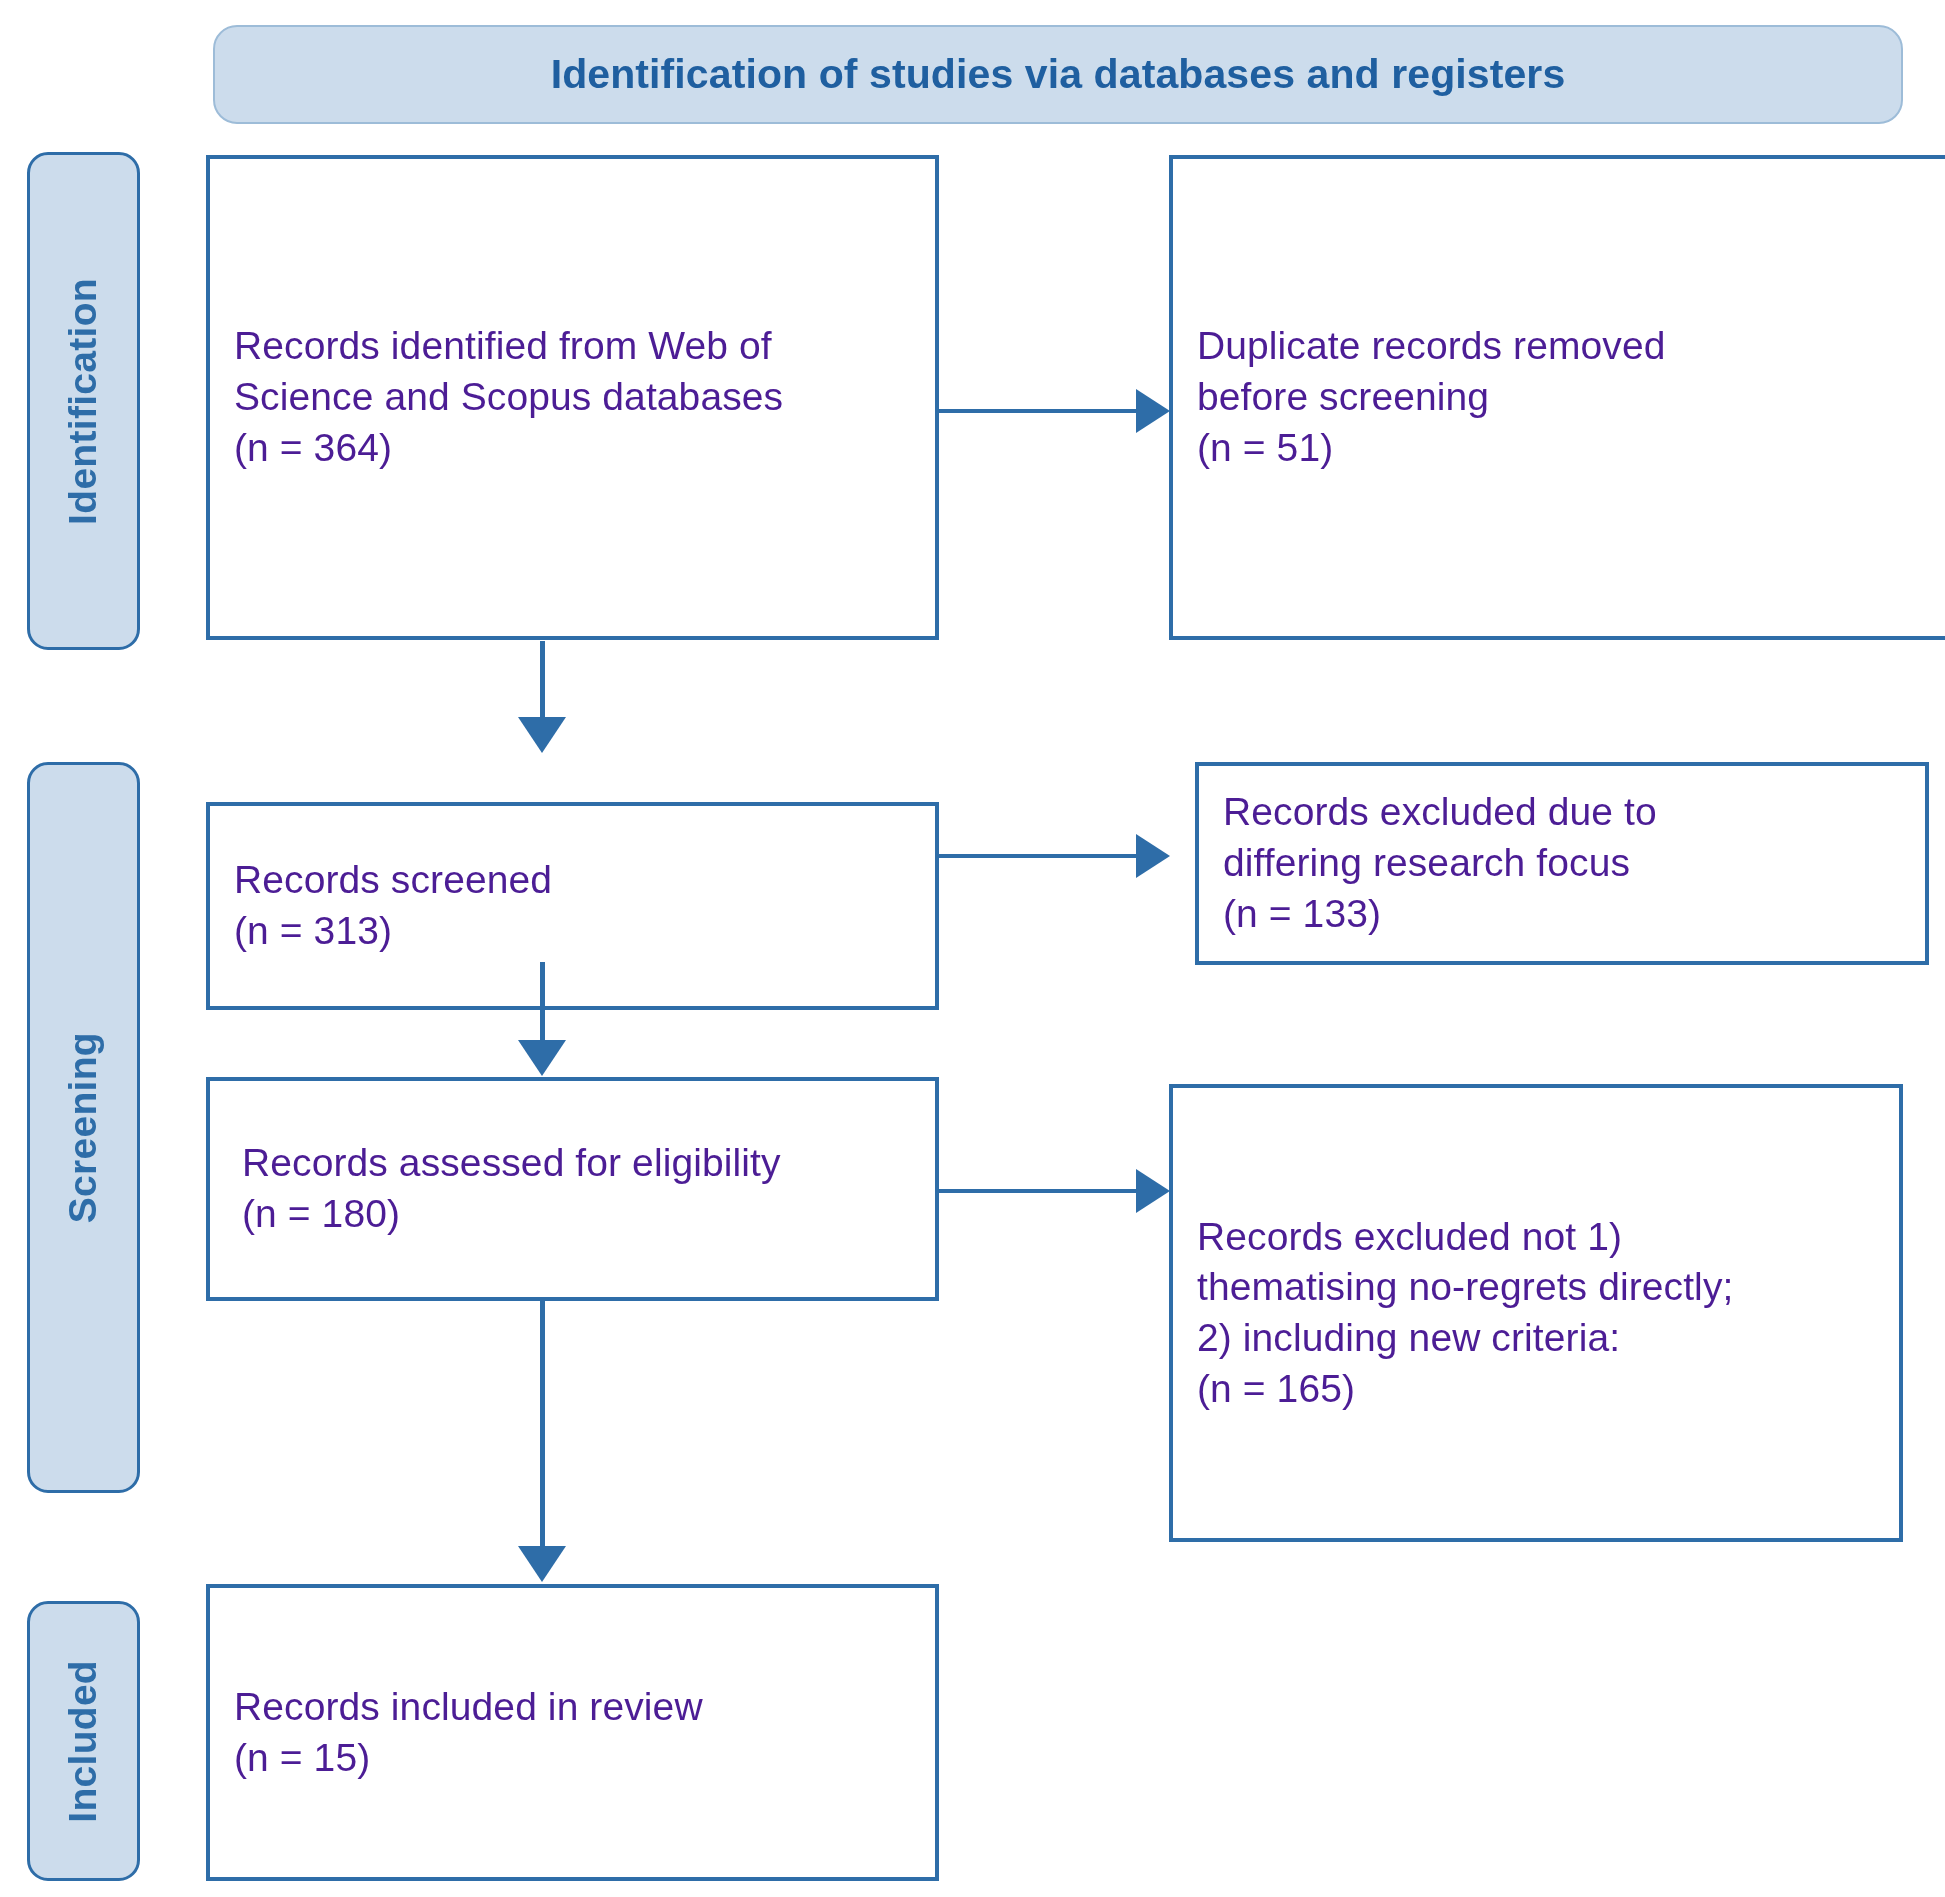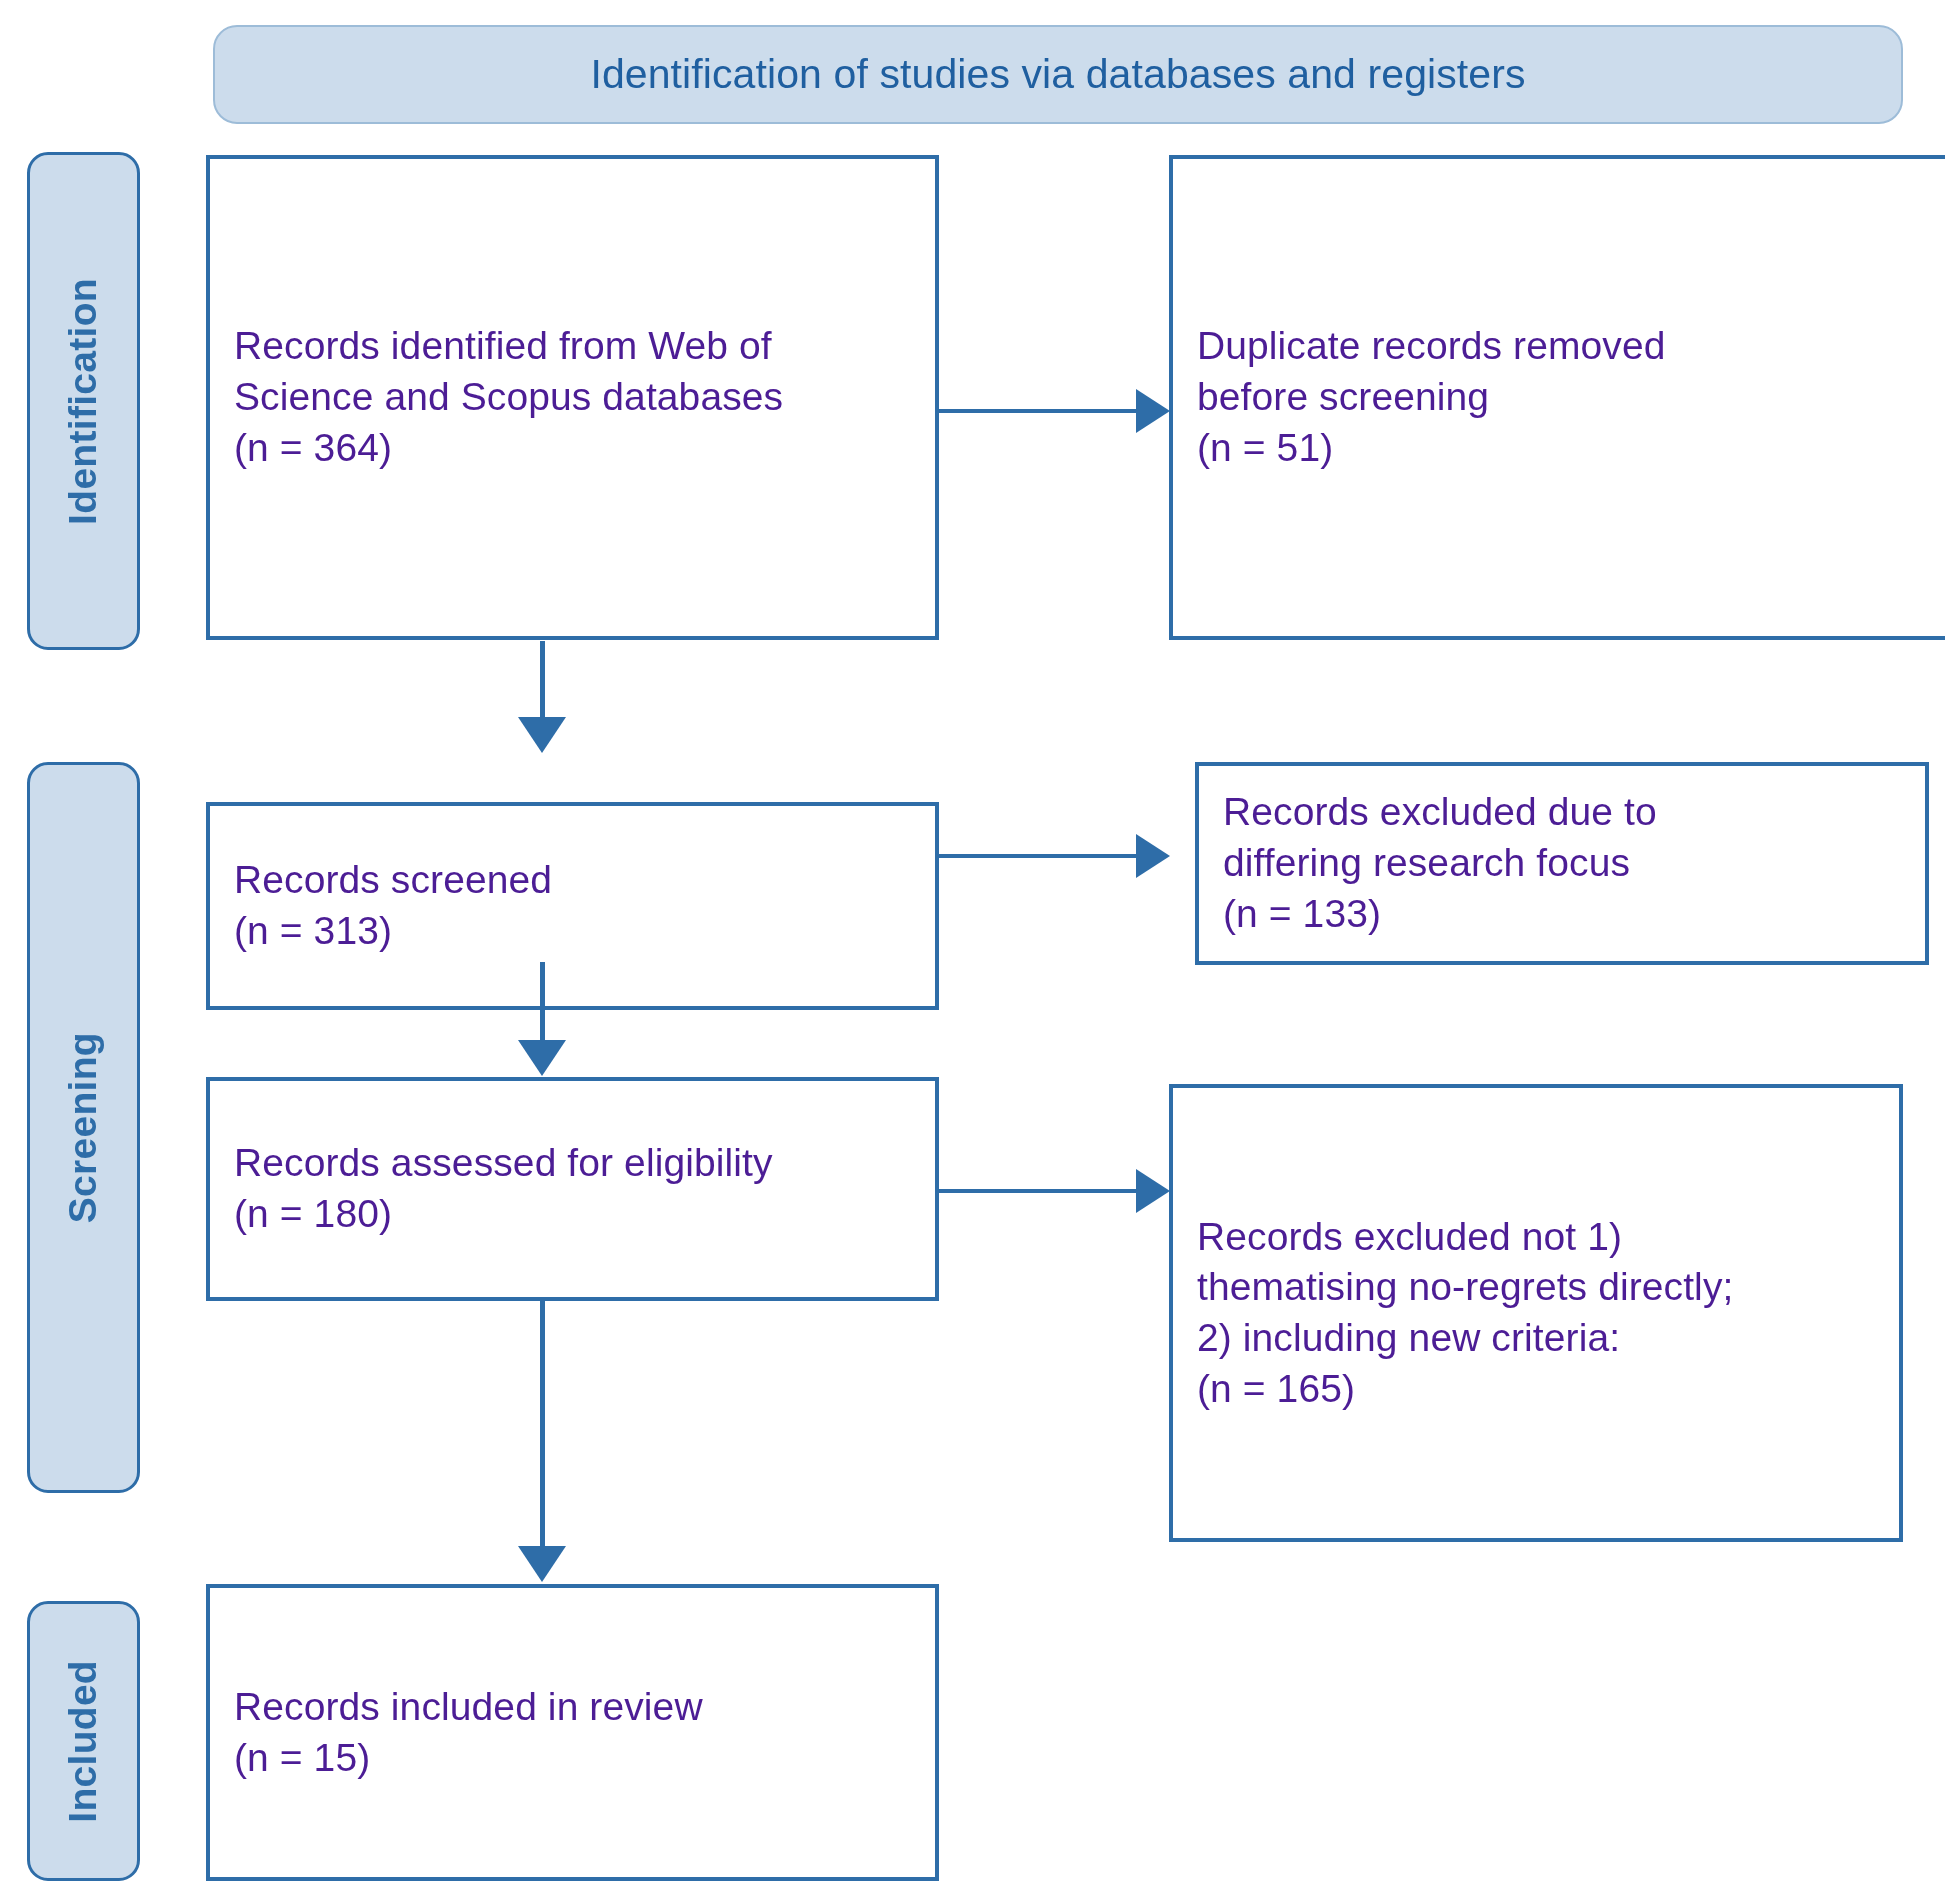--- a/index.html
+++ b/index.html
@@ -28,21 +28,21 @@
     background: #ccdcec;
     border: 2.1px solid #9dbcd8;
     border-radius: 24px;
     box-sizing: border-box;
     display: flex;
     align-items: center;
     justify-content: center;
   }
   .header-banner .header-title {
     font-size: 41px;
-    font-weight: normal;
+    font-weight: bold;
     color: #1f5fa0;
     letter-spacing: 0.1px;
     text-align: center;
     line-height: 1.1;
   }
 
   
   .stage-tab {
     position: absolute;
     left: 26.6px;
@@ -82,21 +82,21 @@
     line-height: 1.30;
     color: #4c1d95;
     padding: 0 24px;
     white-space: pre-line;
     letter-spacing: 0.1px;
   }
 
   
   #box-identified    { left: 206px; top: 155px;  width: 733px; height: 485px; }
   #box-screened      { left: 206px; top: 754px; width: 733px; height: 208px; margin-top: 48px; }
-  #box-eligibility   { left: 206px; top: 1077px; width: 733px; height: 224px; }
+  #box-eligibility   { left: 206px; top: 1077px; width: 733px; height: 224px; padding-left: 8px; }
   #box-included      { left: 206px; top: 1584px; width: 733px; height: 297px; }
 
   
   #box-duplicates    { left: 1169px; top: 155px;  width: 873px; height: 485px; }
   #box-excluded-focus{ left: 1169px; top: 762px; width: 734px; height: 203px; margin-left: 26px; }
   #box-excluded-crit { left: 1169px; top: 1084px; width: 734px; height: 458px; }
 
   
   .connector { position: absolute; }
   .connector .line-h {

